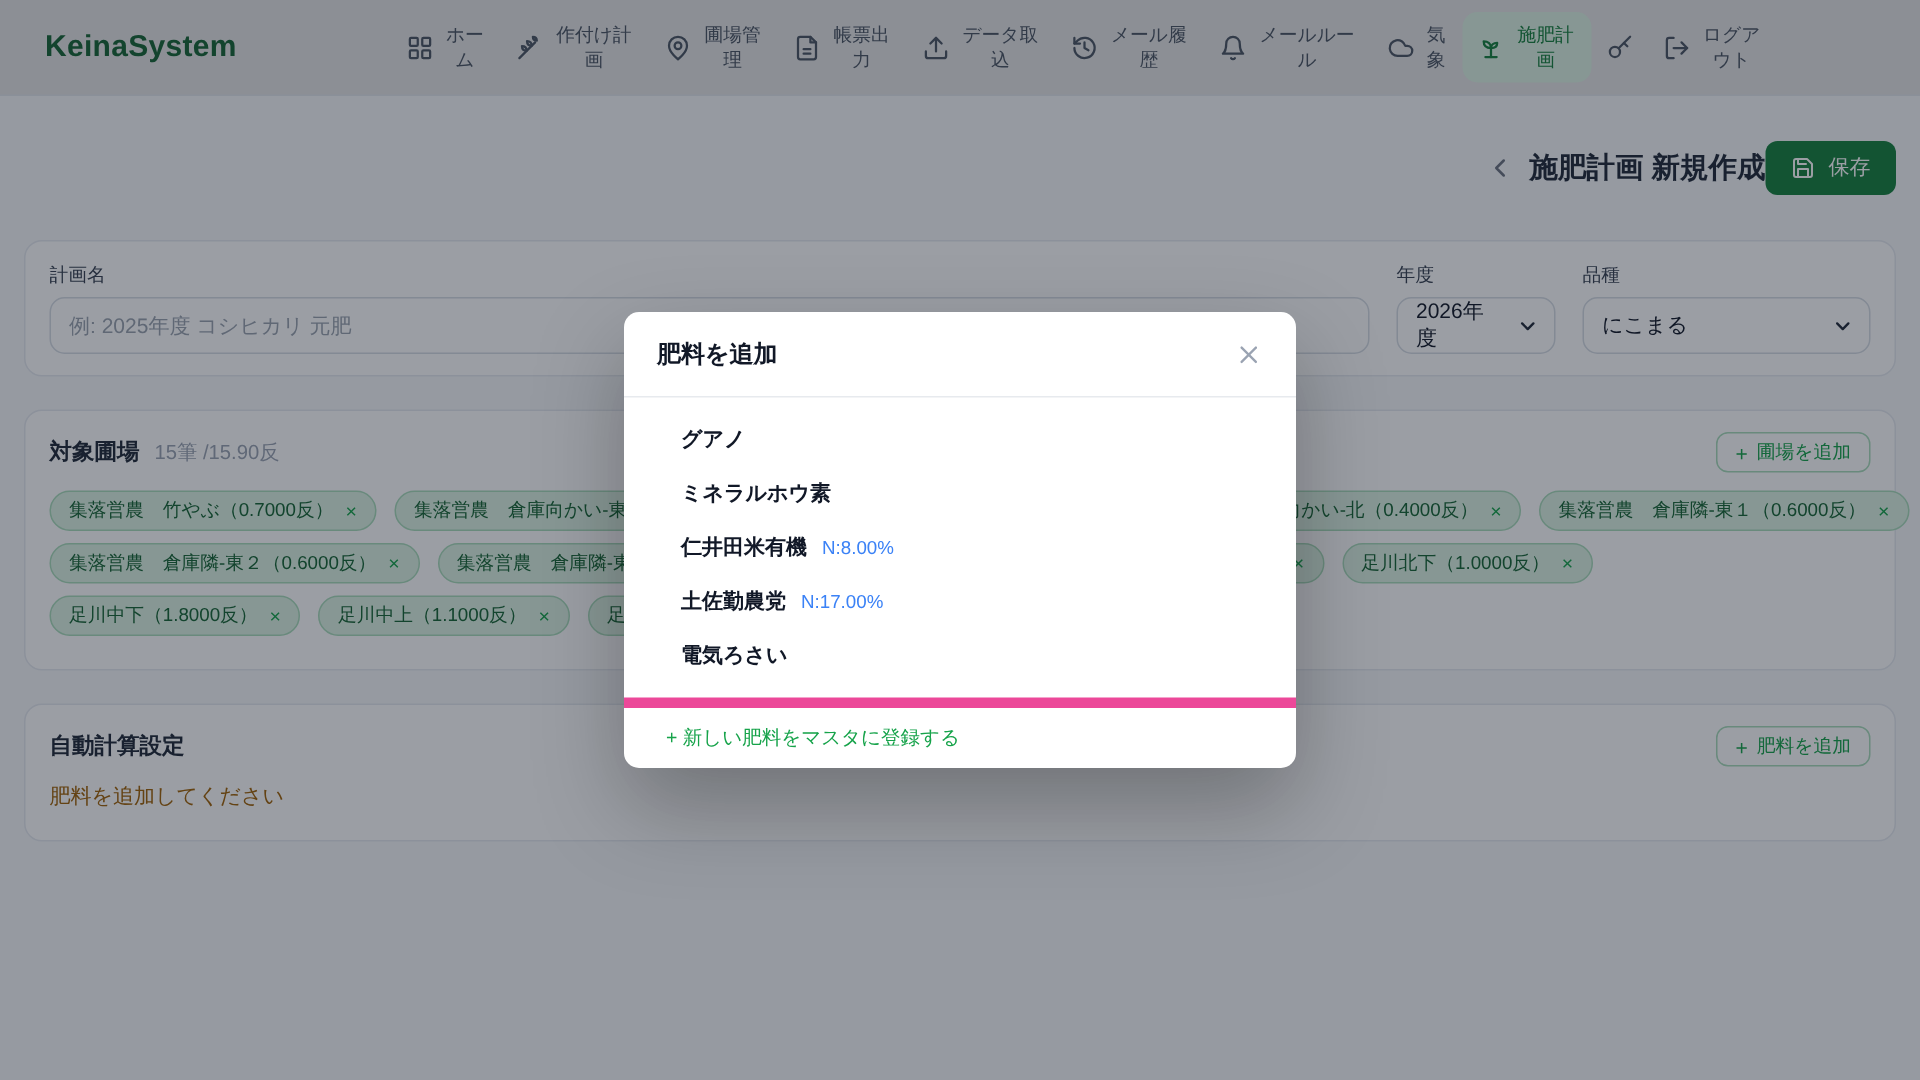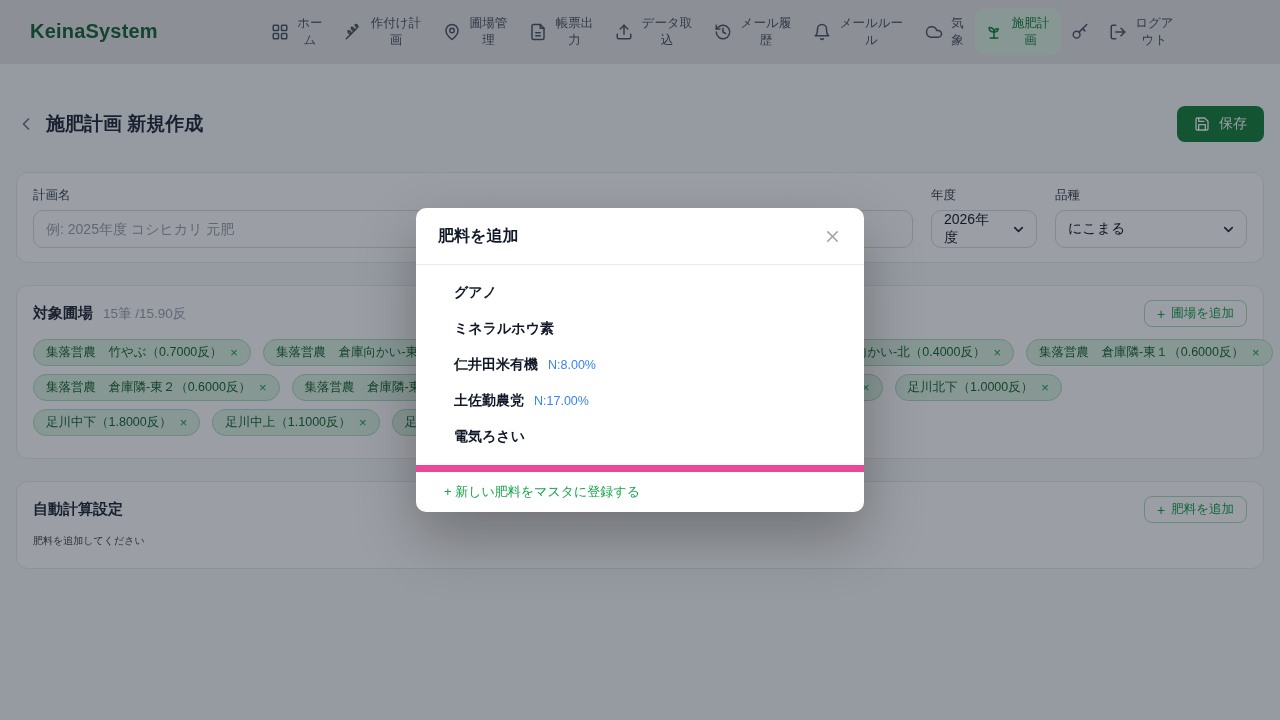--- a/index.html
+++ b/index.html
@@ -20,21 +20,21 @@
   .navbar{height:64px;background:#e5e5e5;border-bottom:1px solid #e2e7ed;display:flex;align-items:center;padding:0 30px}
   .brand{font-size:20px;font-weight:700;color:var(--brand-green);letter-spacing:.2px}
   .nav-items{flex:1;display:flex;justify-content:center;align-items:center;margin-left:38px}
   .nav-item{display:flex;align-items:center;gap:7px;color:#4b5563;font-size:12.5px;line-height:1.3;padding:7px 10px;border-radius:10px;cursor:pointer;text-align:center}
   .nav-item.active{background:var(--chip-bg);color:var(--accent-green)}
   .nav-label{display:inline-block}
   .w1{width:15px}.w2{width:28px}.w3{width:41px}.w4{width:54px}.w5{width:67px}
 
   
   .page{padding:14px 16px 0}
-  .page-header{display:flex;justify-content:space-between;align-items:center;margin:28px 0 30px}
+  .page-header{display:flex;justify-content:flex-end;align-items:center;margin:16px 0 30px}
   .ph-left{display:flex;align-items:center;gap:10px}
   .back-btn{background:none;border:none;color:#6b7280;padding:0;cursor:pointer;display:flex}
   .back-btn .icon{width:20px;height:20px}
   .page-title{font-size:19px;font-weight:700;color:#1f2937;margin:0}
   .save-btn{background:var(--accent-green);color:#fff;display:inline-flex;align-items:center;gap:9px;border:none;border-radius:8px;height:36px;padding:0 17px;font-size:14px;cursor:pointer;font-family:inherit}
 
   .card{background:#fff;border:1px solid #e5e9ef;border-radius:12px;padding:14px 16px;margin-bottom:22px}
   .form-card{display:flex;gap:18px;align-items:flex-end}
   .field label{display:block;font-size:12.5px;color:#374151;margin-bottom:6px;font-weight:500}
   .field input{width:100%;height:38px;border:1px solid #d6dce4;border-radius:10px;padding:0 12px;font-size:14px;color:#111827;background:#fff;font-family:inherit;outline:none}
@@ -50,21 +50,21 @@
   .outline-btn{display:inline-flex;align-items:center;gap:6px;background:#fff;border:1px solid var(--chip-border);color:var(--link-green);border-radius:8px;height:27px;padding:0 12px;font-size:12.5px;cursor:pointer;font-family:inherit}
   .outline-btn .plus{font-size:14px;line-height:1}
 
   .chips{margin-top:12px}
   .chip-row{display:flex;gap:12px;margin-bottom:8px}
   .chip{display:inline-flex;align-items:center;gap:8px;height:27px;padding:0 12px;border-radius:14px;background:var(--chip-bg);border:1px solid var(--chip-border);color:var(--chip-text);font-size:12.5px;white-space:nowrap;flex:none}
   .chip-x{background:none;border:none;color:var(--link-green);font-size:13px;line-height:1;padding:0;cursor:pointer;font-family:inherit}
   .ml220{margin-left:220px}
   .ml86{margin-left:86px}
 
-  .empty{color:#404040;font-size:10px;margin:11px 0 6px}
+  .empty{color:#a16207;font-size:14px;margin:11px 0 6px}
 
   
   .overlay{position:fixed;inset:0;background:rgba(17,24,39,.42);z-index:50}
   .modal{position:fixed;left:416px;top:208px;width:448px;height:304px;background:#fff;border-radius:10px;box-shadow:0 25px 60px rgba(0,0,0,.28);z-index:60;overflow:hidden}
   .modal-header{display:flex;justify-content:space-between;align-items:center;height:57px;padding:0 22px;border-bottom:1px solid #e7eaee}
   .modal-header h3{font-size:16px;font-weight:700;color:#111827;margin:0}
   .modal-close{background:none;border:none;color:#9aa3b2;padding:0;cursor:pointer;display:flex}
   .modal-close .icon{width:19px;height:19px}
   .modal-list{padding:10px 16px}
   .modal-item{height:36px;display:flex;align-items:center;padding:0 22px;cursor:pointer}

